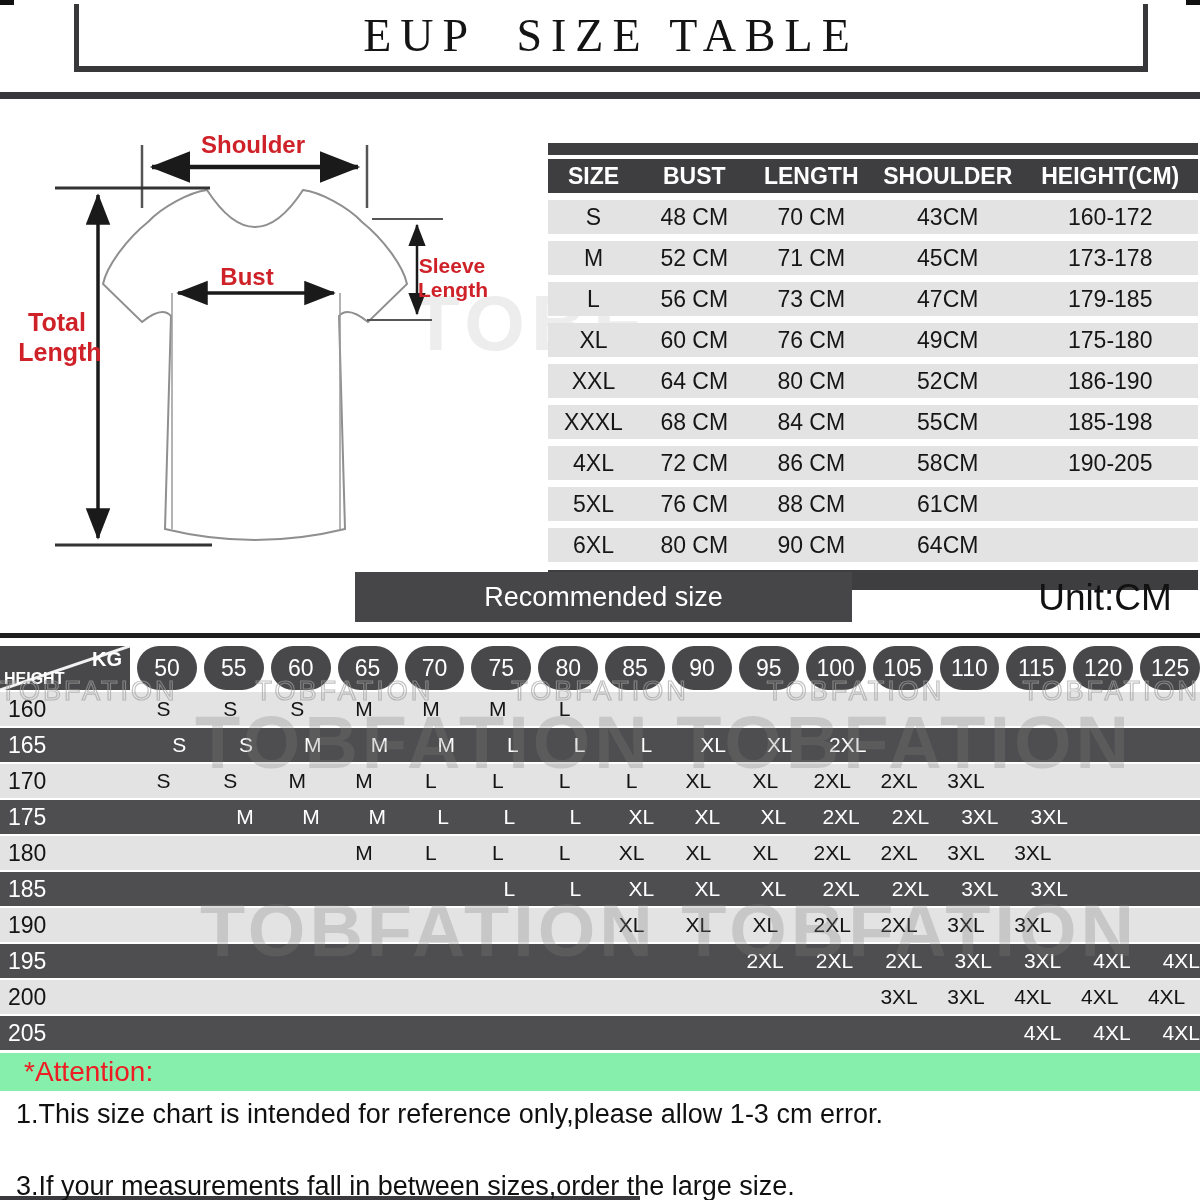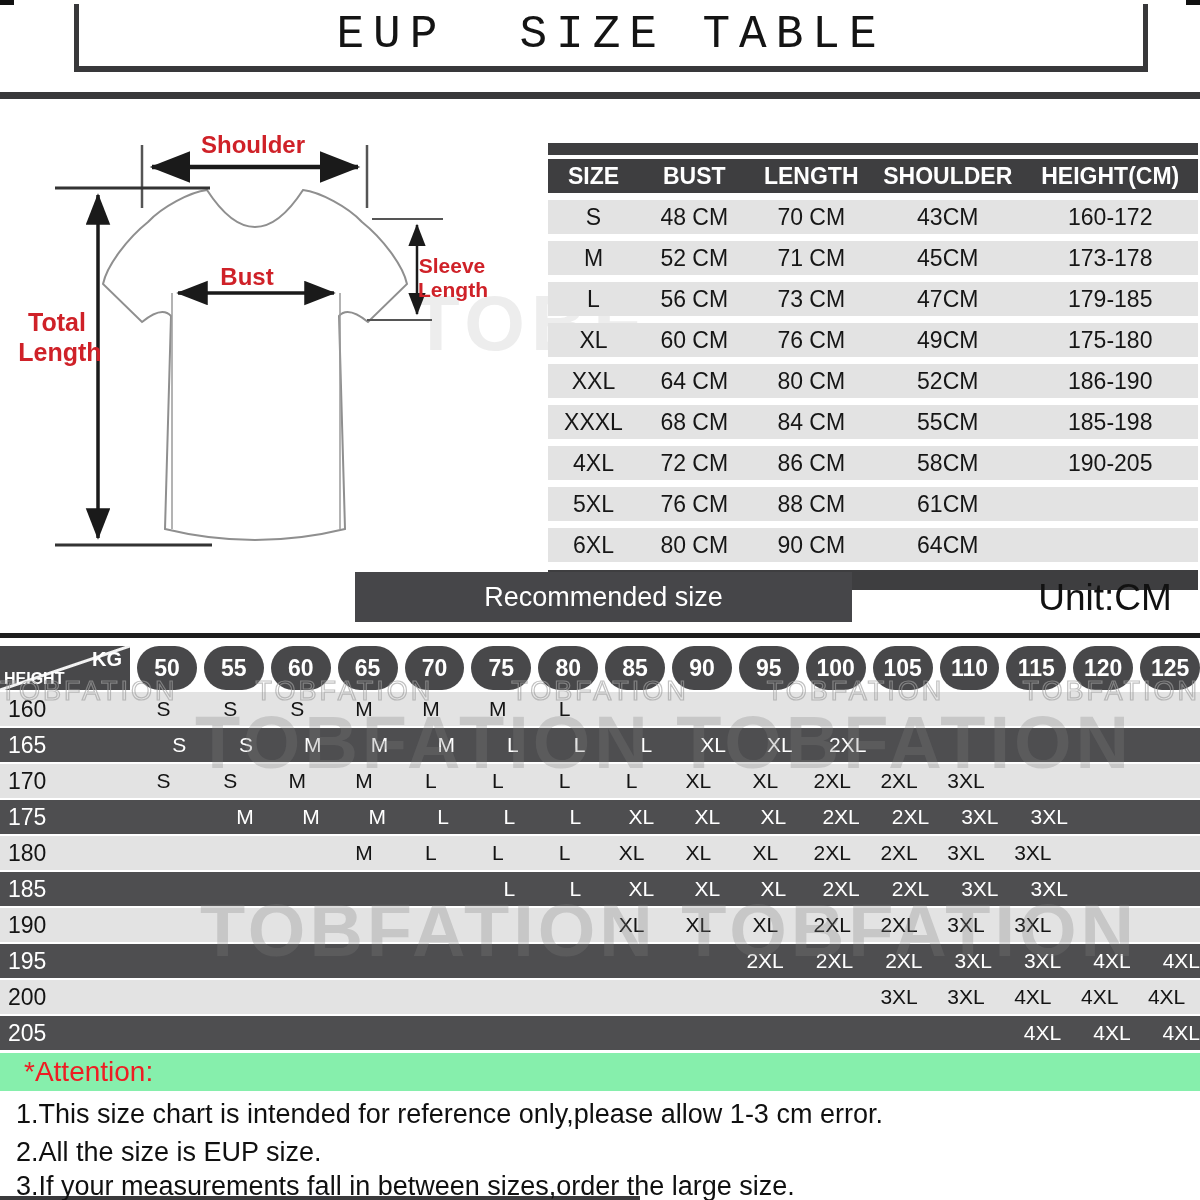--- a/index.html
+++ b/index.html
@@ -5,21 +5,21 @@
   html,body{margin:0;padding:0;background:#fff;}
   .stage{position:relative;width:1200px;height:1200px;background:#fff;overflow:hidden;
          font-family:"Liberation Sans",sans-serif;color:#161616;}
 
   
   .corner-tick{position:absolute;top:0;height:5px;width:14px;background:#111;}
   .tick-left{left:0;} .tick-right{right:0;}
   .title-frame{position:absolute;left:74px;top:4px;width:1064px;height:62px;
                border-left:5px solid #38383a;border-right:5px solid #38383a;border-bottom:6px solid #38383a;
                display:flex;align-items:center;justify-content:center;}
-  .title-text{font-family:Liberation Mono, monospace;font-size:46px;letter-spacing:9px;color:#141414;white-space:pre;text-align:right;}
+  .title-text{font-family:Liberation Serif, serif;font-size:46px;letter-spacing:9px;color:#141414;white-space:pre;text-align:right;}
   .top-rule{position:absolute;left:0;top:92px;width:1200px;height:7px;background:#38383a;}
 
   
   .wm{position:absolute;pointer-events:none;font-weight:bold;white-space:nowrap;z-index:5;}
   .wm-big-light{font-size:78px;color:#ededed;letter-spacing:6px;z-index:0;}
   .wm-row{left:0;top:676px;width:1200px;display:flex;justify-content:space-between;font-size:27px;
           letter-spacing:3px;color:transparent;-webkit-text-stroke:1.2px rgba(160,160,160,0.65);
           font-weight:normal;}
   .wm-row span{white-space:nowrap;}
   .wm-giant{font-size:74px;letter-spacing:4px;color:rgba(125,125,125,0.28);}
@@ -36,21 +36,21 @@
   
   .rec-bar{position:absolute;left:355px;top:572px;width:497px;height:50px;background:#464649;color:#fff;
            font-size:27px;display:flex;align-items:center;justify-content:center;z-index:2;}
   .unit{position:absolute;left:1015px;top:574px;width:180px;height:48px;font-size:37px;color:#111;
         display:flex;align-items:center;justify-content:center;z-index:2;}
   .mid-rule{position:absolute;left:0;top:633px;width:1200px;height:5px;background:#1d1d1d;z-index:2;}
 
   
   .matrix{position:absolute;left:0;top:646px;width:1200px;z-index:2;}
   .m-header{display:grid;grid-template-columns:130px repeat(16,1fr);column-gap:7px;height:44px;}
-  .m-box{background:#48484a;color:#fff;font-size:23px;font-weight:700;display:flex;align-items:center;justify-content:center;border-radius:22px;}
+  .m-box{background:#48484a;color:#fff;font-size:23px;font-weight:400;display:flex;align-items:center;justify-content:center;border-radius:22px;}
   .m-corner{position:relative;background:#48484a;
             background-image:linear-gradient(to bottom right,transparent calc(50% - 2px),#f2f2f2 calc(50% - 1px),#f2f2f2 calc(50% + 1px),transparent calc(50% + 2px));}
   .m-corner .kg{position:absolute;top:2px;right:8px;color:#fff;font-size:20px;font-weight:600;}
   .m-corner .hgt{position:absolute;bottom:2px;left:4px;color:#fff;font-size:16px;font-weight:600;}
   .m-row{display:grid;grid-template-columns:130px repeat(16,1fr);height:34px;margin-top:2px;align-items:center;font-size:21px;}
   .m-row.light{background:#e3e3e3;color:#141414;}
   .m-row.dark{background:#4e4e50;color:#fff;gap:32px;}
   .m-label{padding-left:8px;font-size:23px;}
   .m-cell{text-align:center;}
 
@@ -421,17 +421,16 @@
       <span>TOBFATION</span>
       <span>TOBFATION</span>
     </div>
   <div class="wm wm-giant" style="left:195px;top:700px;"><span>TOBFATION</span> <span>TOBFATION</span></div>
   <div class="wm wm-giant" style="left:200px;top:888px;"><span>TOBFATION</span> <span>TOBFATION</span></div>
 
   <div class="attention-strip">
     <span class="attention-label">*Attention:</span>
   </div>
   <div class="note note1">1.This size chart is intended for reference only,please allow 1-3 cm error.</div>
-  <div class="note note2">2.All the size is EUP size.</div>
   <div class="note note3">3.If your measurements fall in between sizes,order the large size.</div>
   <div class="bottom-rule"></div>
 
 </div>
 
 </body></html>

